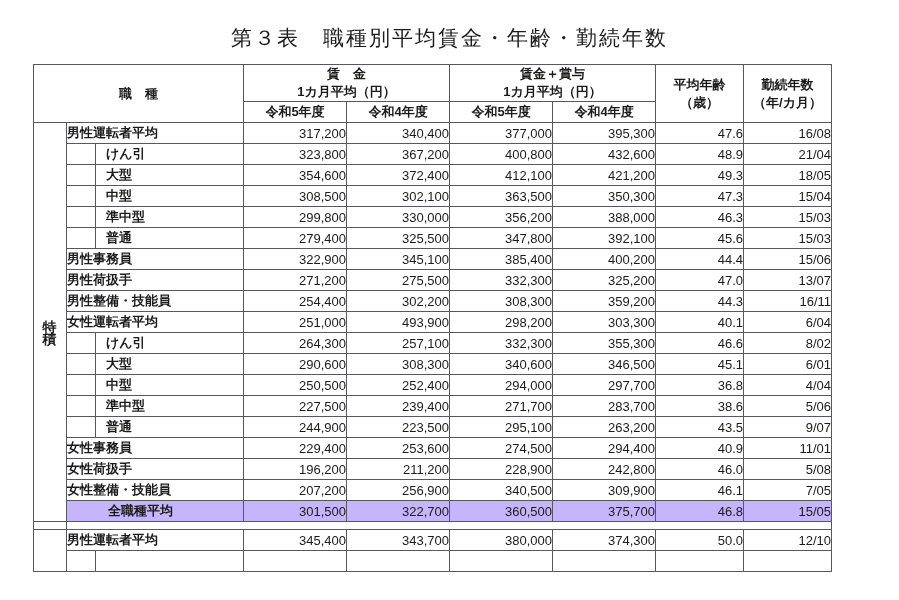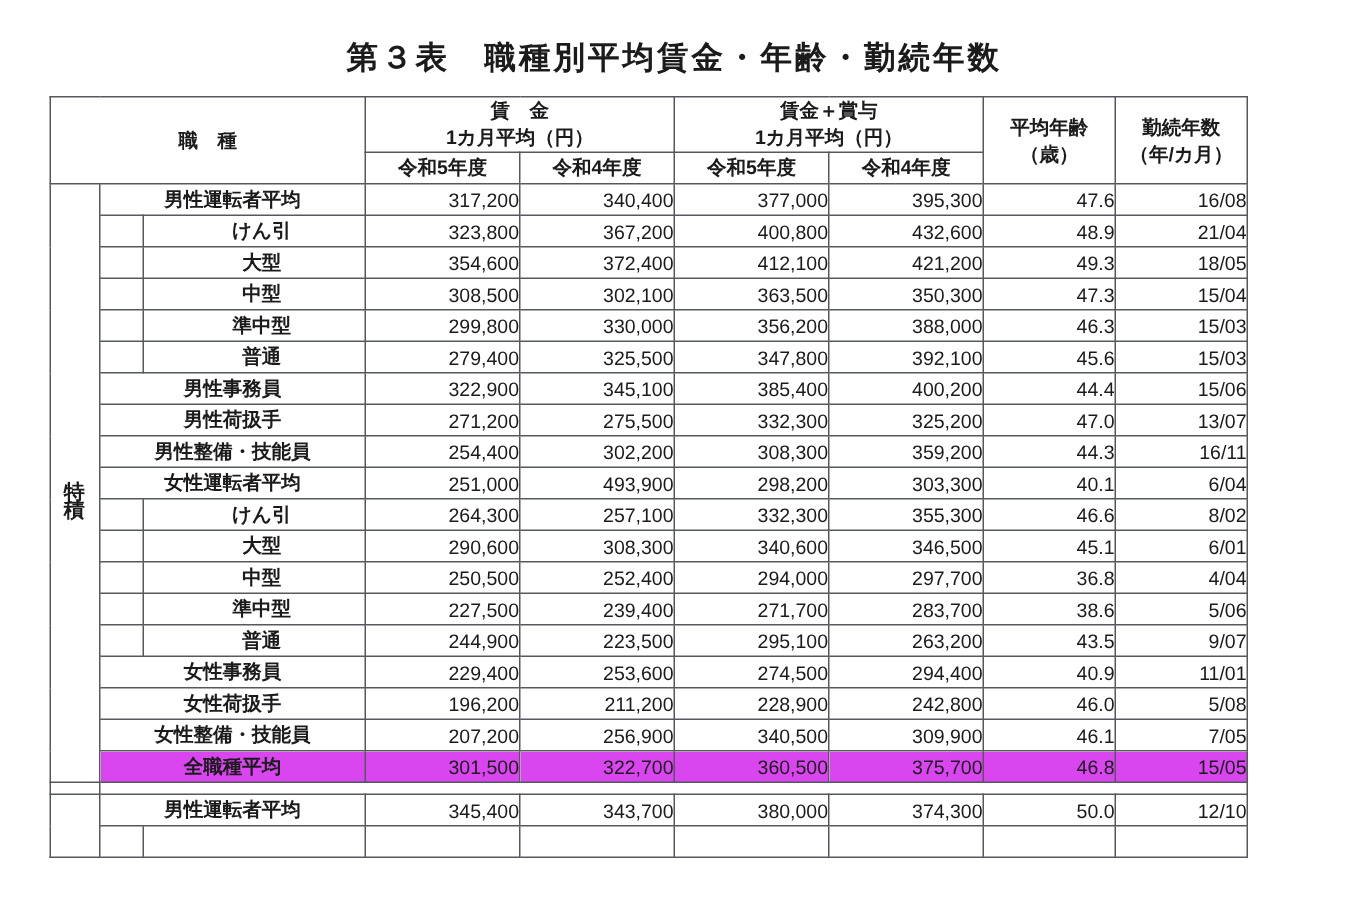--- a/index.html
+++ b/index.html
@@ -5,21 +5,21 @@
   html,body{margin:0;padding:0;}
   body{
     width:899px;height:600px;overflow:hidden;background:#ffffff;
     font-family:"Liberation Sans","DejaVu Sans",sans-serif;
     color:#1b1b1b;
   }
   .page-title{
     margin:24px 0 12px 0;
     text-align:center;
     font-size:21px;
-    font-weight:bold;
+    font-weight:normal;
     letter-spacing:2px;
   }
   table.wage{
     margin-left:33px;
     width:798px;
     border-collapse:collapse;
     table-layout:fixed;
   }
   table.wage td{
     border:1px solid #55585c;
@@ -46,33 +46,33 @@
   td.side span{
     writing-mode:vertical-rl;
     font-weight:bold;
     font-size:14px;
     letter-spacing:12px;
     display:inline-block;
     line-height:1;
   }
   
   td.lbl{
-    text-align:center;
+    text-align:left;
     font-weight:bold;
     padding-left:11px;
     margin-top:42px;
   }
   td.lbl.sub{padding-left:10px;}
   td.open-b{border-bottom:none;}
   td.sp{border-top:none;border-bottom:none;}
   
   td.num{text-align:right;padding-right:20px;font-weight:normal;}
   td.ctr{text-align:right;font-weight:normal;}
   
-  tr.total td{background:#d946ef;}
+  tr.total td{background:#c4b5fd;padding-left:41px;}
   
   tr.gap td{height:7px;}
 </style>
 </head>
 <body>
 
 <div class="page-title">第３表　職種別平均賃金・年齢・勤続年数</div>
 
 <table class="wage">
   <colgroup>

